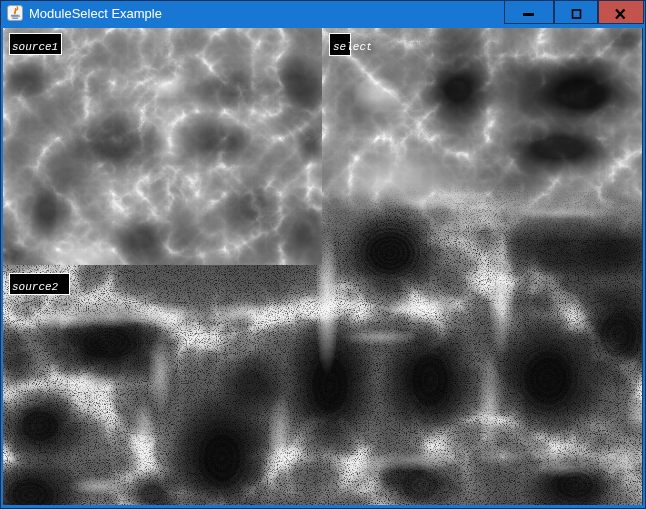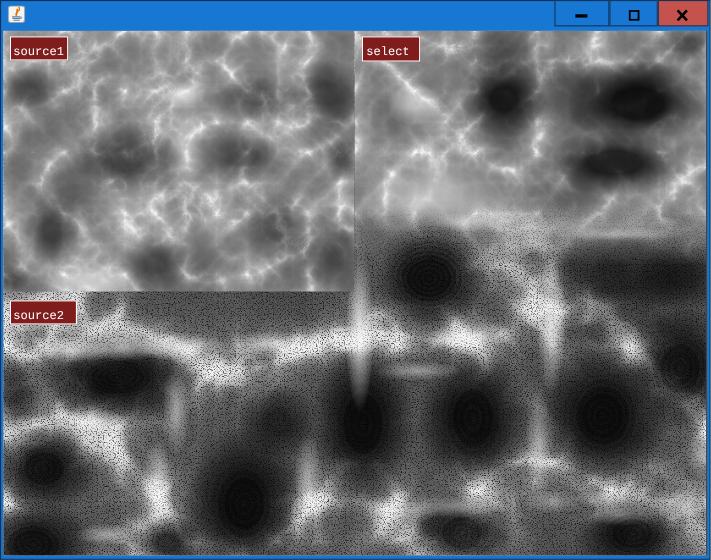--- a/index.html
+++ b/index.html
@@ -3,41 +3,42 @@
 html,body{margin:0;padding:0;}
 body{width:646px;height:509px;position:relative;overflow:hidden;background:#0d3056;font-family:"Liberation Sans",sans-serif;}
 #frame{position:absolute;left:1px;top:1px;width:644px;height:507px;background:#1777d3;}
 #titlebar{position:absolute;left:0;top:0;width:644px;height:26px;}
 #title{position:absolute;left:28px;top:5px;color:#fff;font-size:13px;}
 .btn{position:absolute;top:-1px;height:24px;box-sizing:border-box;border:1px solid #11355c;}
 #btnmin{left:503px;width:50px;background:#1777d3;}
 #btnmax{left:553px;width:44px;background:#1777d3;}
 #btnclose{left:597px;width:46px;background:#c5534d;}
 #content{position:absolute;left:2px;top:27px;width:639px;height:477px;overflow:hidden;background:#999;border-right:1px solid #1c3550;}
-.lab{position:absolute;background:#7f1d1d;border:1.5px solid #fff;color:#fff;font-family:"Liberation Mono",monospace;font-size:11px;line-height:19px;padding:0 0 0 1px;box-sizing:border-box;z-index:10;}
+.lab{position:absolute;background:#000000;border:1.5px solid #fff;color:#fff;font-family:"Liberation Mono",monospace;font-size:11px;line-height:19px;padding:0 0 0 1px;box-sizing:border-box;z-index:10;font-style:italic;}
 .lab svg{display:block;margin-top:3px;}
 #lab1{left:6px;top:5px;width:53px;height:22px;}
-#lab2{left:326px;top:5px;width:53px;height:23px;}
+#lab2{left:326px;top:5px;width:22px;height:23px;}
 #lab3{left:6px;top:245px;width:61px;height:22px;}
 svg{display:block;}
 .layer{position:absolute;}
 .fill{position:absolute;left:0;top:0;width:100%;height:100%;}
 </style></head>
 <body>
 <div id="frame">
   <div id="titlebar">
     <svg id="icon" style="position:absolute;left:6px;top:4px" width="16" height="16" viewBox="0 0 16 16">
       <rect x="0.5" y="0.5" width="15" height="15" rx="2.5" fill="#f4f4f2" stroke="#9aa0a8"></rect>
       <path d="M8.3 9.2 C6.2 7.2 10.2 6 8.4 3.2" stroke="#e76f00" stroke-width="1.7" fill="none"></path>
       <path d="M9.5 5.2 C11.4 4 10.6 2.2 9.9 1.4" stroke="#e76f00" stroke-width="1.2" fill="none"></path>
       <path d="M4 10.3 h7.6" stroke="#5d7ea6" stroke-width="1"></path>
       <path d="M4.3 11.8 h7" stroke="#5d7ea6" stroke-width="1"></path>
       <path d="M11.6 10.4 c1.7 0.3 1.7 1.2 -0.2 1.5" stroke="#5d7ea6" stroke-width="0.9" fill="none"></path>
       <path d="M5.2 13.4 h5.8" stroke="#5d7ea6" stroke-width="0.9"></path>
     </svg>
+    <div id="title">ModuleSelect Example</div>
     <div class="btn" id="btnmin">
         <svg width="48" height="21">
           <rect x="18" y="12" width="11" height="3" fill="#000"></rect>
         </svg>
       </div>
     <div class="btn" id="btnmax">
         <svg width="42" height="21">
           <rect x="17.5" y="9" width="8" height="8" fill="none" stroke="#000" stroke-width="1.6"></rect>
         </svg>
       </div>

